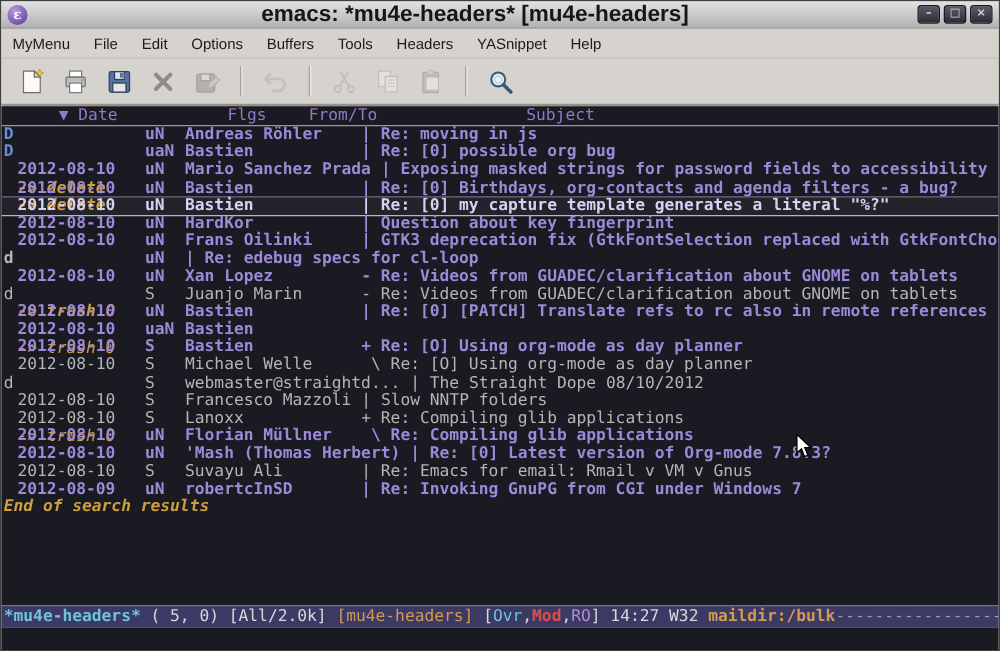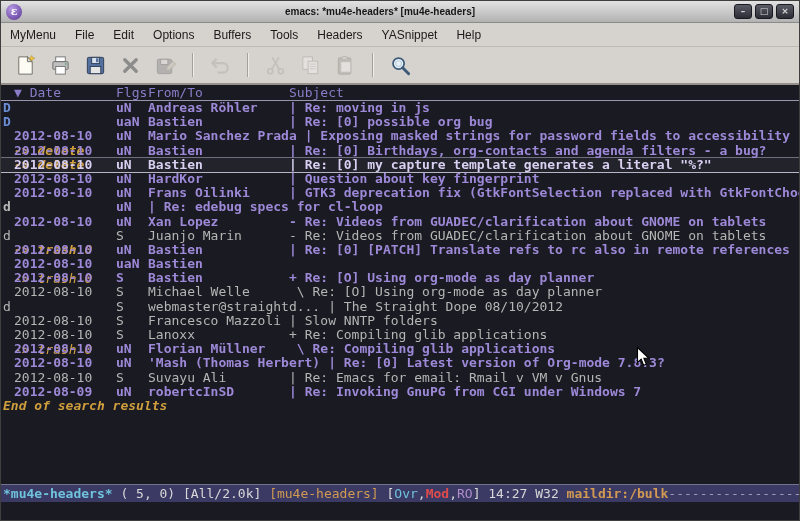--- a/index.html
+++ b/index.html
@@ -12,21 +12,21 @@
   
   .titlebar {
     height:22px; flex:none; display:flex; align-items:center; padding:0 5px;
     background:linear-gradient(#e2e2e2,#b2b2b2); border-bottom:1px solid #8b8b8b;
   }
   .emacs-icon {
     width:16px; height:16px; flex:none; border-radius:50%;
     background:radial-gradient(circle at 35% 30%, #b59ae0, #7d5bb5 60%, #563a85);
     color:#fff; font:bold 11px/16px "DejaVu Serif", serif; text-align:center; margin-right:4px;
   }
-  .title { flex:1; text-align:center; font-weight:bold; font-size:10px; color:#161616;
+  .title { flex:1; text-align:center; font-weight:bold; font-size:18px; color:#161616;
            white-space:nowrap; overflow:hidden; }
   .winbtns { display:flex; gap:3px; flex:none; }
   .winbtn {
     width:18px; height:15px; border-radius:3px; cursor:default;
     background:linear-gradient(#5c5c68,#2c2c36); border:1px solid #191920;
     color:#d6d6d6; font:bold 9px/13px "DejaVu Sans", sans-serif; text-align:center;
   }
   
   .menubar {
     height:24px; flex:none; display:flex; align-items:center; gap:19px;
@@ -44,21 +44,21 @@
   .tbtn svg { width:23px; height:23px; display:block; }
   .tbtn.disabled { opacity:.32; filter:grayscale(85%); }
   .tsep { width:2px; height:24px; margin:0 9px; flex:none;
           border-left:1px solid #a5a19a; border-right:1px solid #f0ede7; }
   
   .buffer {
     flex:1; overflow:hidden; position:relative; background:var(--bg);
     font:13px/14.2px "DejaVu Sans Mono", monospace; color:var(--fg); padding-top:1px;
   }
   .hline { height:15px; display:flex; align-items:flex-start; white-space:pre;
-           color:var(--hdr); border-bottom:1px solid #9a94ae; }
+           color:var(--hdr); border-bottom:1px solid #9a94ae;gap:33px; }
   .cell { white-space:pre; display:block; }
   .c-marker { width:13px; flex:none; padding-left:2px; }
   .c-date   { width:102px; flex:none; }
   .c-flags  { width:32px; flex:none; }
   .c-from   { min-width:141px; padding-right:8px; flex:0 0 auto; }
   .c-subject{ flex:1; overflow:hidden; }
   .mrow { display:flex; height:14.2px; line-height:14.2px; }
   .mrow.unread .cell { color:var(--purple); font-weight:bold; }
   .mrow.read   .cell { color:var(--fg); }
   .cell.act { color:var(--orange) !important; font-style:italic;margin-top:43px; }

